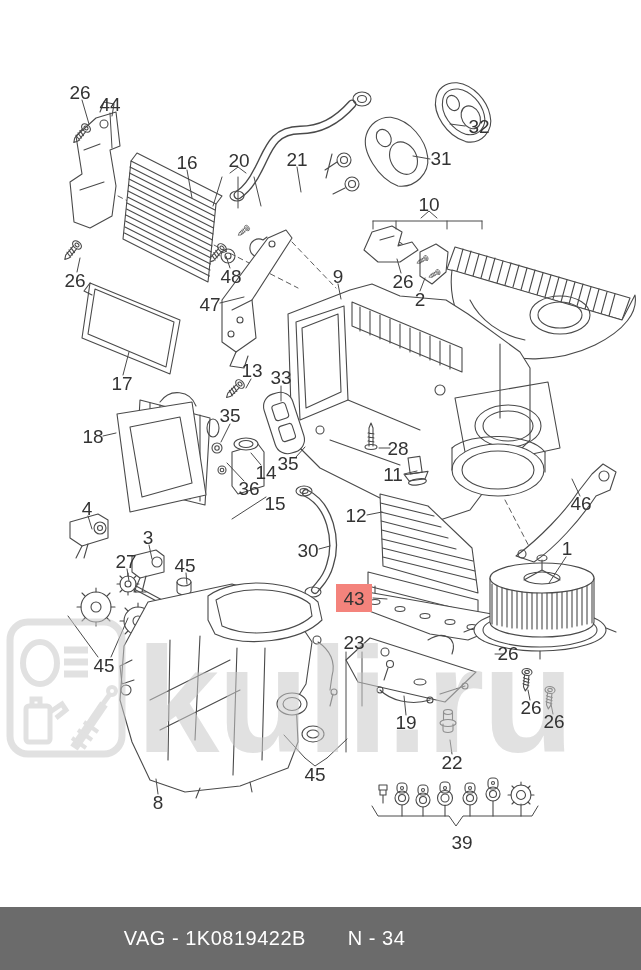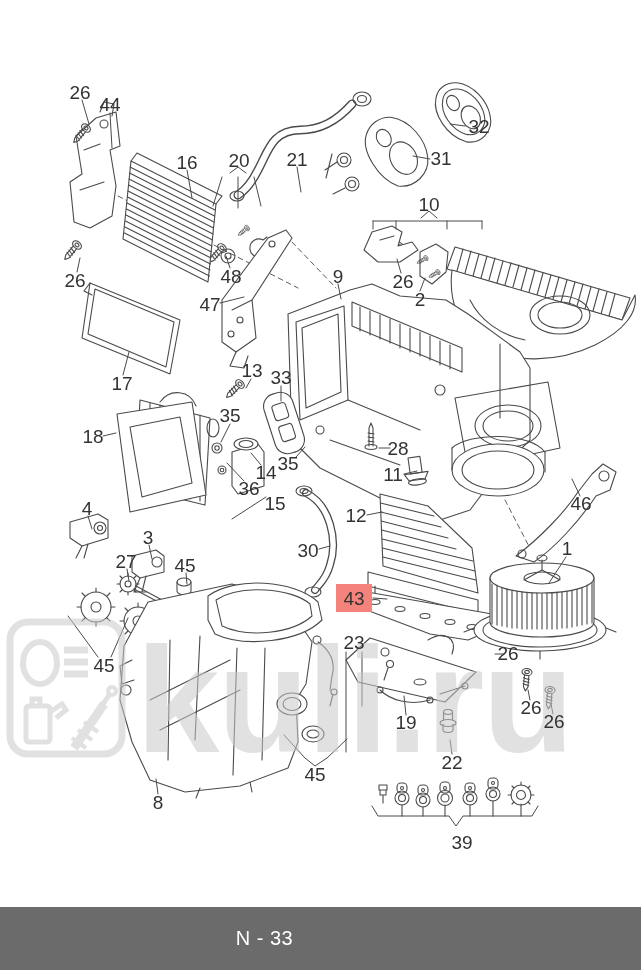--- a/index.html
+++ b/index.html
@@ -447,17 +447,18 @@
         <text x="531" y="713.5" fill="#333333">26</text>
         <text x="554" y="727.5" fill="#333333">26</text>
         <text x="315" y="780.5" fill="#333333">45</text>
         <text x="158" y="808.5" fill="#333333">8</text>
         <text x="462" y="848.5" fill="#333333">39</text>
       </g>
 </svg>
 
 <div class="footer" style="background-color: rgb(107, 107, 107);">
   <div class="footer-inner">
-    <span style="color: rgb(255, 255, 255);">N - 33</span>
+    <span style="color: rgb(255, 255, 255);">VAG - 1K0819422B</span>
+    <span style="color: rgb(255, 255, 255);">N - 34</span>
   </div>
 </div>
 
 </div>
 
 </body></html>

